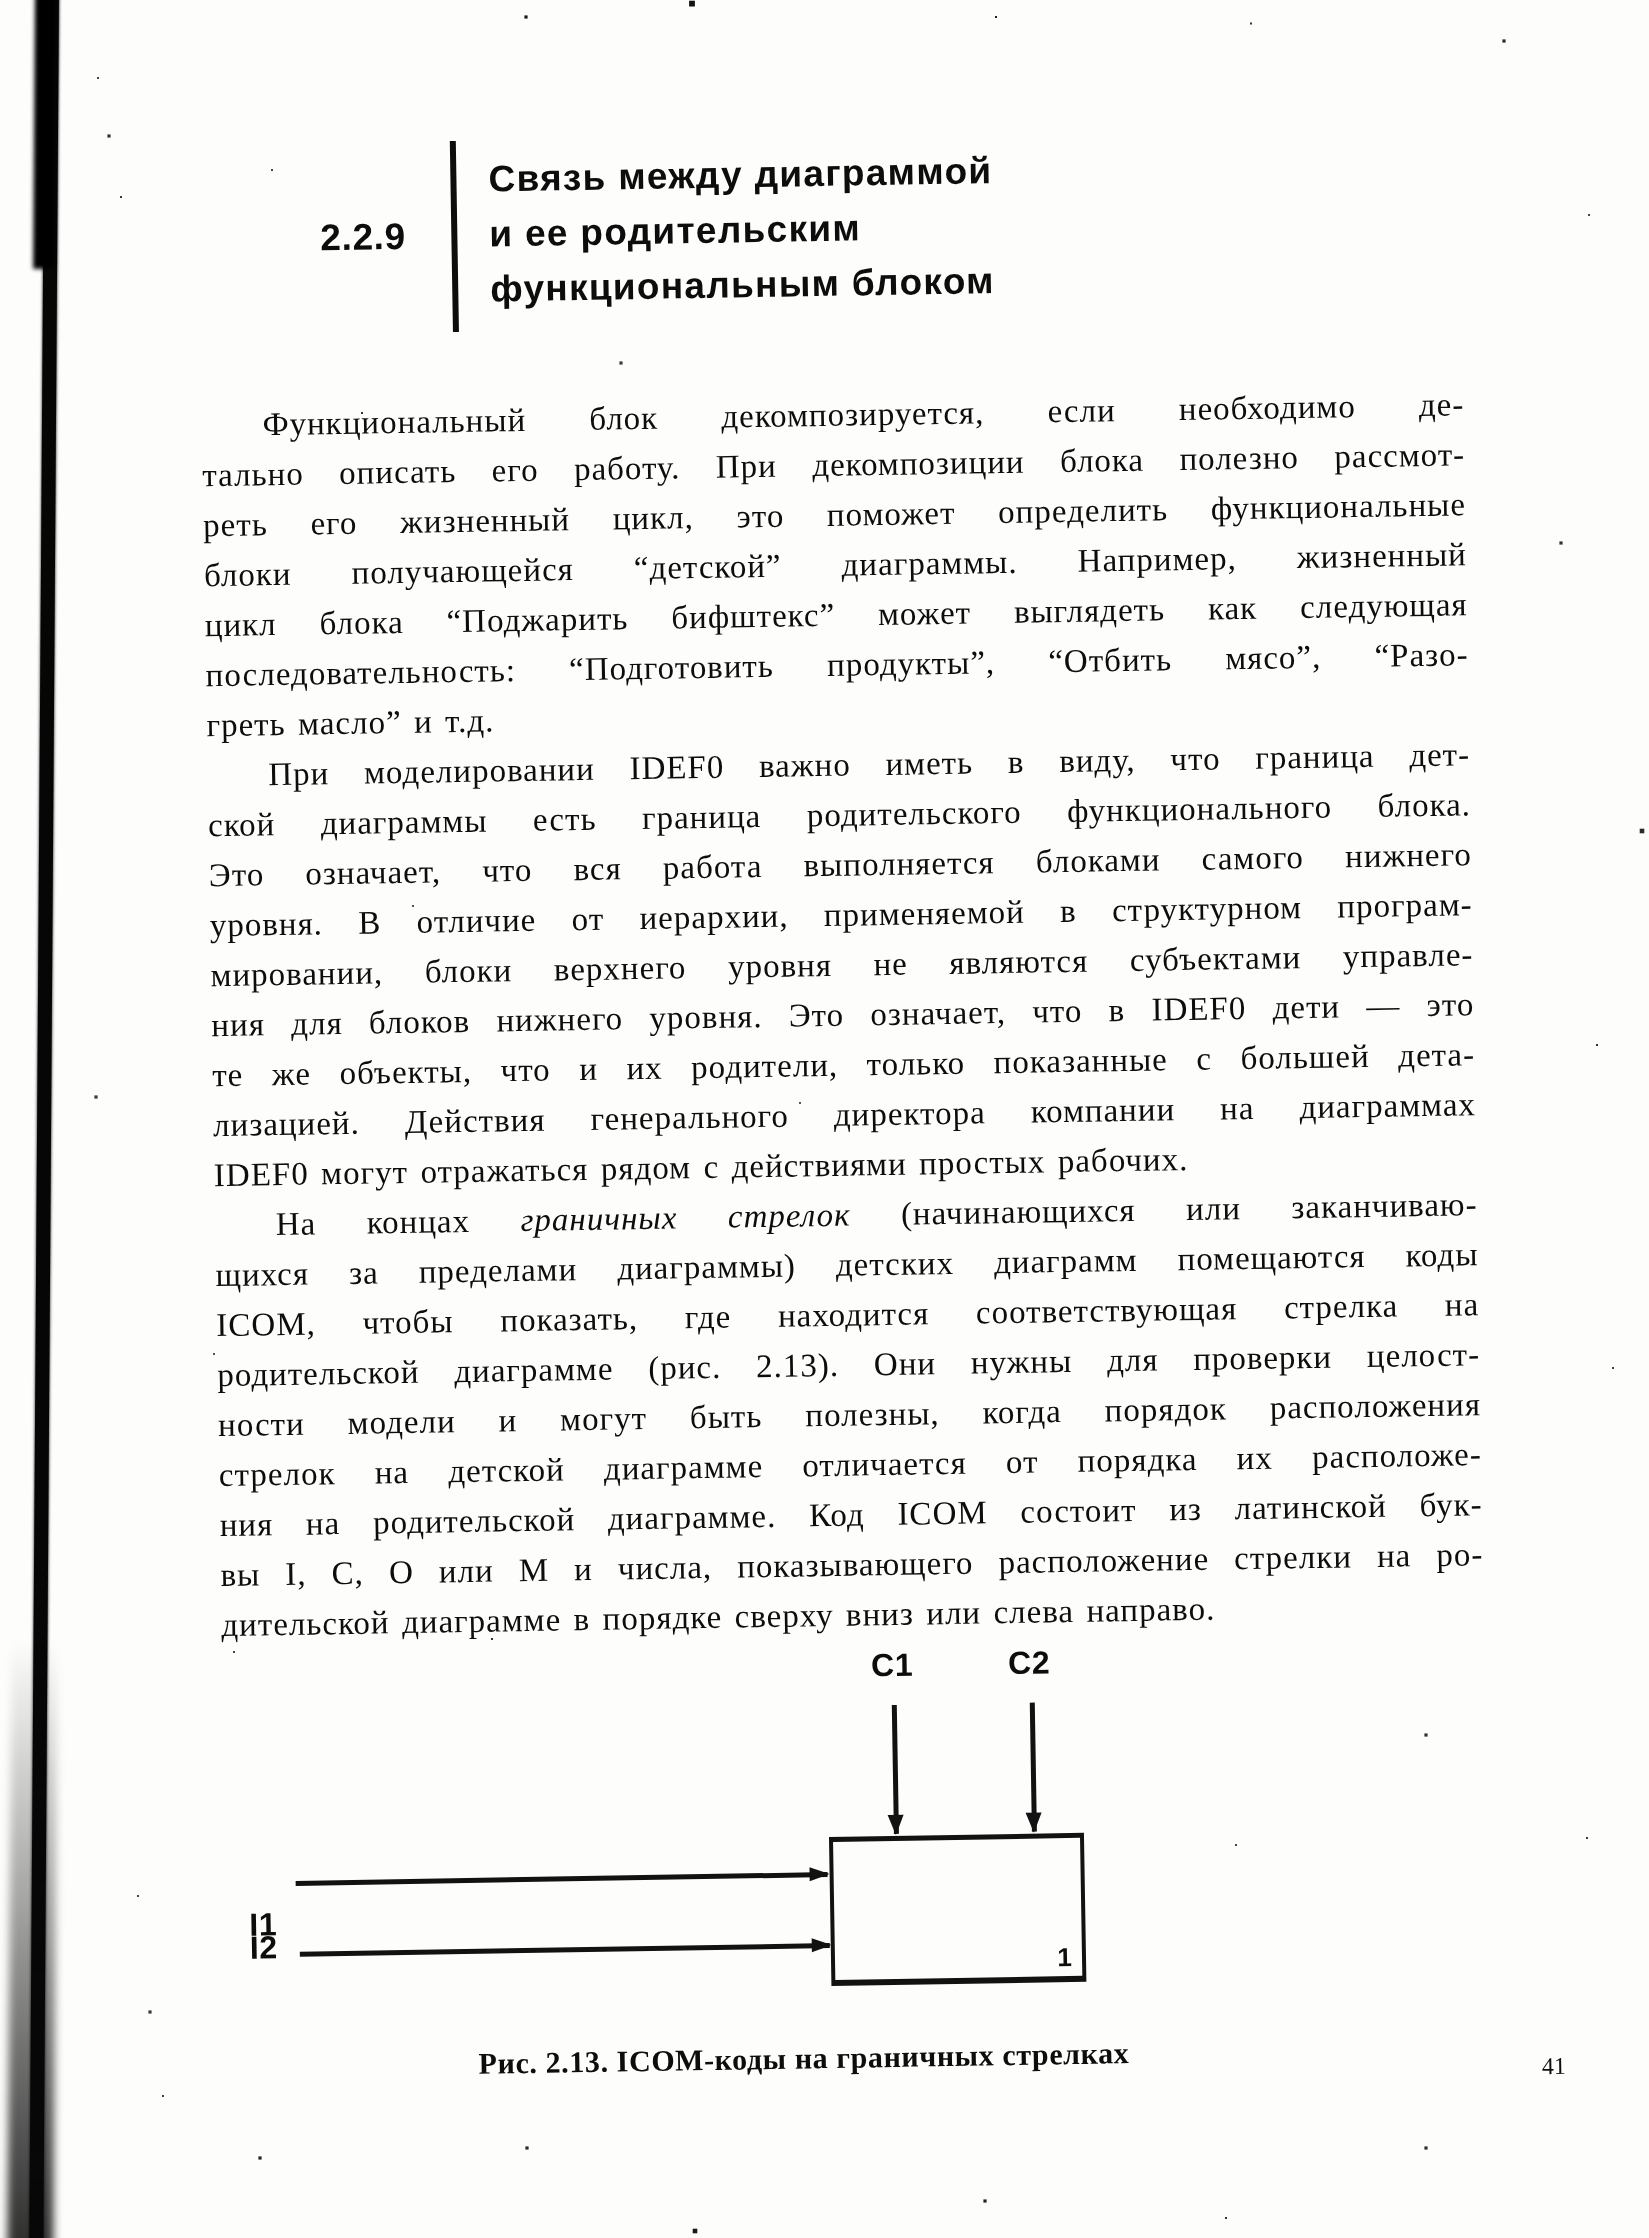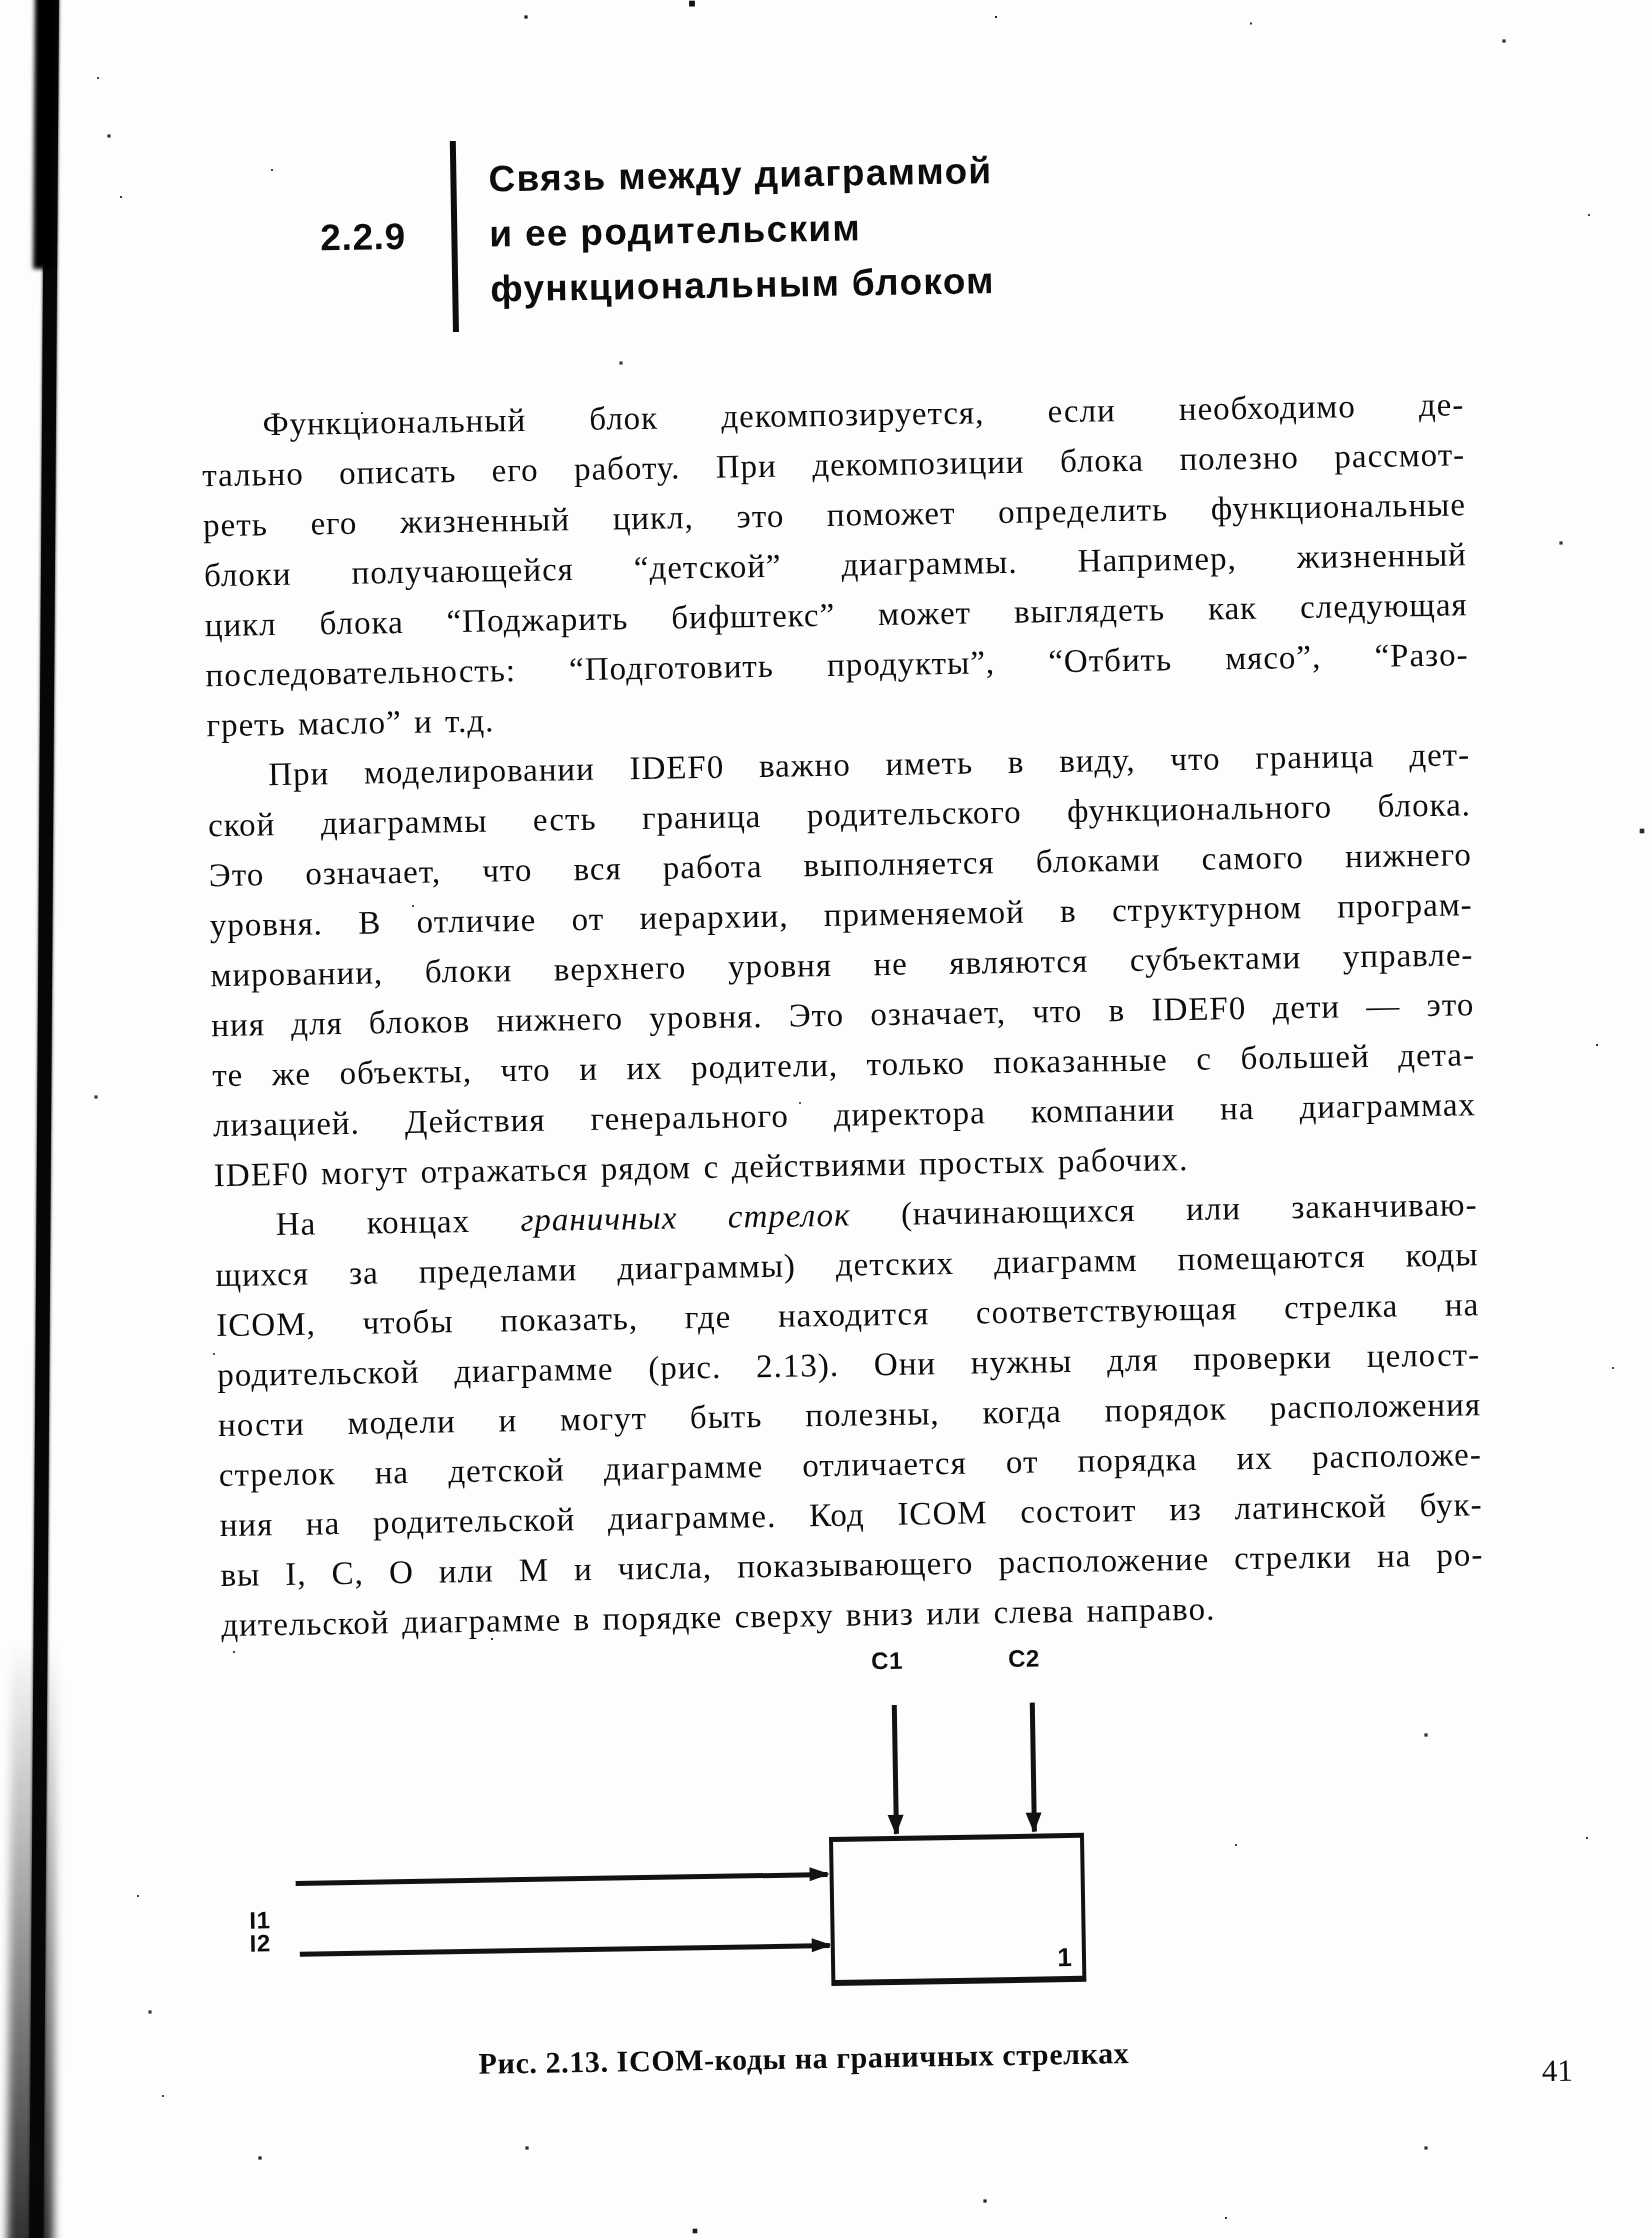--- a/index.html
+++ b/index.html
@@ -63,21 +63,21 @@
     position:absolute;left:213px;top:390px;width:1263px;
     font-size:33px;line-height:50px;letter-spacing:1px;word-spacing:3.2px;
   }
   .bodytext .line{text-align:justify;text-align-last:justify;white-space:nowrap;}
   .bodytext .line.last{text-align-last:left;white-space:normal;}
   .bodytext .line.first{text-indent:61px;}
   .bodytext .it{font-style:italic;}
   
   .fig-label{
     position:absolute;font-family:"Liberation Sans", sans-serif;
-    font-weight:bold;font-size:24px;letter-spacing:0.6px;
+    font-weight:bold;font-size:32px;letter-spacing:0.6px;
   }
   .arrow-v{position:absolute;width:4.5px;background:#121212;}
   .arrow-v::after{
     content:"";position:absolute;bottom:-1.3px;left:50%;transform:translateX(-50%);
     border-left:8.4px solid transparent;border-right:8.4px solid transparent;
     border-top:20.6px solid #121212;
   }
   .arrow-h{position:absolute;height:4.5px;background:#121212;}
   .arrow-h::after{
     content:"";position:absolute;right:-1.9px;top:50%;transform:translateY(-50%);
@@ -90,21 +90,21 @@
     background:#fdfdfb;box-sizing:border-box;
   }
   .fbox .num{
     position:absolute;right:10.3px;bottom:2.6px;
     font-family:"Liberation Sans", sans-serif;font-weight:bold;font-size:26px;
   }
   .caption{
     position:absolute;left:463px;top:2041px;font-size:30px;font-weight:bold;
     letter-spacing:0.6px;
   }
-  .pagenum{position:absolute;left:1526px;top:2065px;font-size:31px;}
+  .pagenum{position:absolute;left:1526px;top:2065px;font-size:24px;}
 </style>
 </head>
 <body>
 
 <div class="page">
 
   <div class="binding"></div>
   <div class="noise"></div>
 
   <div class="content">

